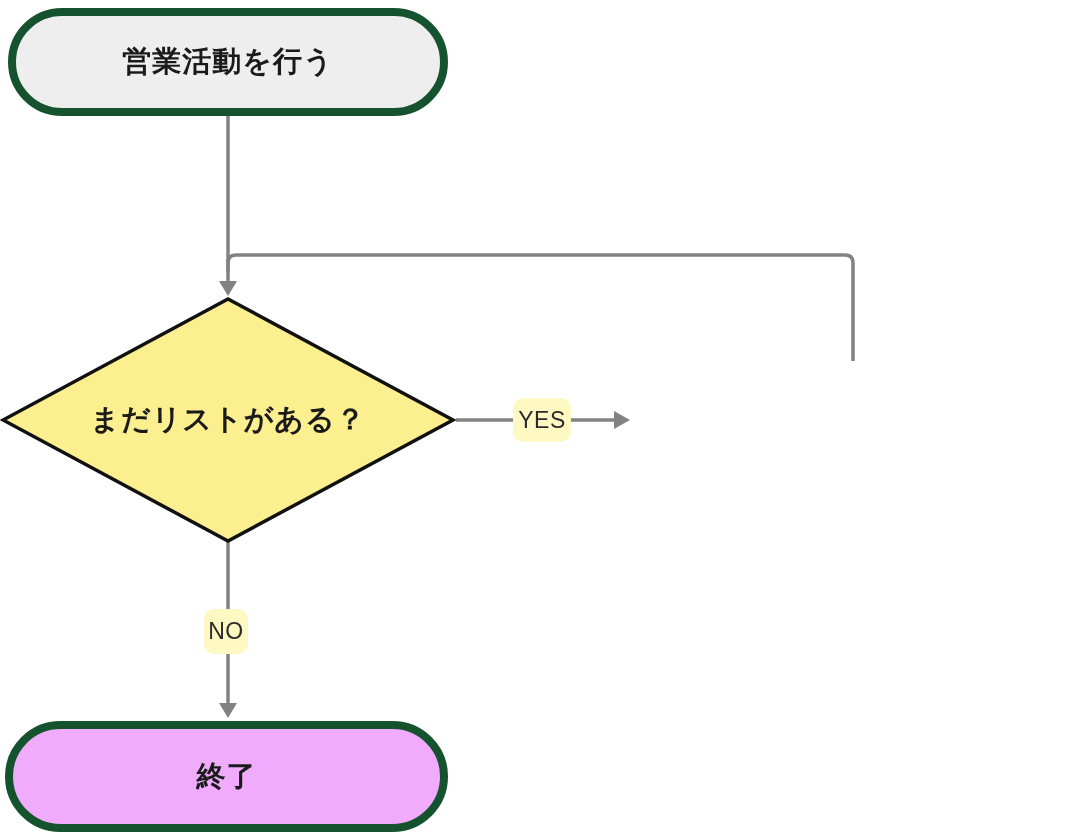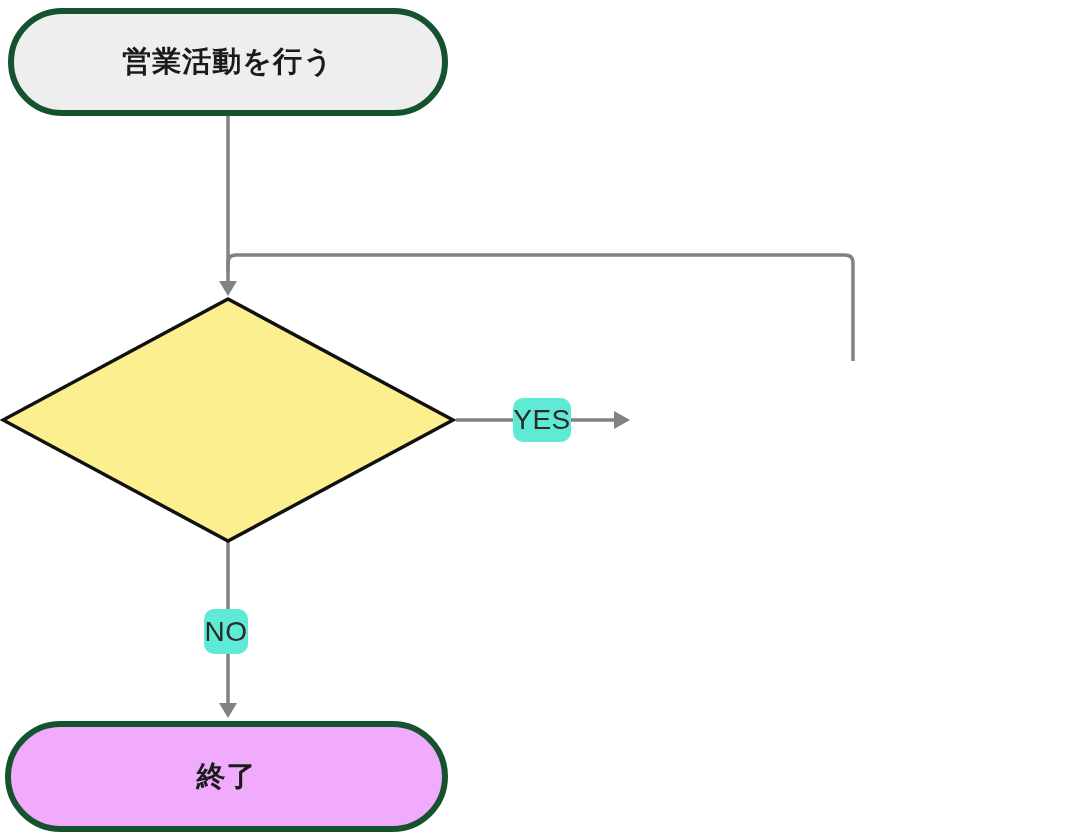--- a/index.html
+++ b/index.html
@@ -23,21 +23,21 @@
     align-items: center;
     justify-content: center;
     text-align: center;
     color: #1a1a1a;
     font-size: 29px;
     font-weight: 700;
     letter-spacing: 1px;
   }
   .stadium {
     background: #eeeeee;
-    border: 6px solid #14532d;
+    border: 8px solid #14532d;
   }
   .node-start {
     left: 8px; top: 8px;
     width: 440px; height: 108px;
     border-radius: 54px;
   }
   .node-end {
     left: 5px; top: 721px;
     width: 443px; height: 111px;
     border-radius: 56px;
@@ -53,24 +53,24 @@
     left: 3px; top: 299px;
     width: 450px; height: 242px;
     pointer-events: none;
   }
   .edge-label {
     position: absolute;
     box-sizing: border-box;
     display: flex;
     align-items: center;
     justify-content: center;
-    background: #5eead4;
+    background: #fef9c3;
     border-radius: 10px;
     color: #2b2b2b;
-    font-size: 28px;
+    font-size: 23px;
     font-weight: 500;
     letter-spacing: 0.5px;
   }
   .edge-label-yes { left: 513px; top: 398px; width: 58px; height: 44px; }
   .edge-label-no  { left: 204px; top: 609px; width: 44px; height: 45px; }
 </style>
 </head>
 <body>
 
 <div class="canvas">
@@ -90,20 +90,23 @@
       <polygon points="219,703 237,703 228,718"></polygon>
     </g>
 
     <polygon points="228,299 453,420 228,541 3,420" stroke="#111111" stroke-width="3.5" fill="#fcef8f"></polygon>
   </svg>
 
   <div class="node stadium node-start">
     <span>営業活動を行う</span>
   </div>
 
+  <div class="node node-decision-overlay">
+    <span>まだリストがある？</span>
+  </div>
 
 
   <div class="node stadium node-end">
     <span>終了</span>
   </div>
 
   <div class="edge-label edge-label-yes">
     <span>YES</span>
   </div>
 

